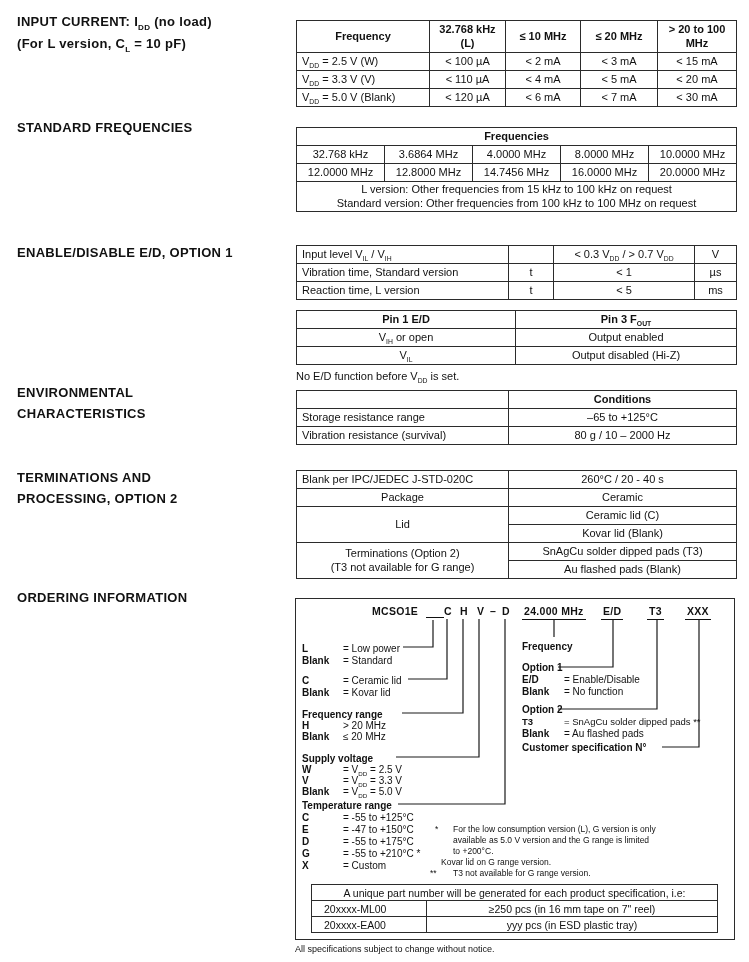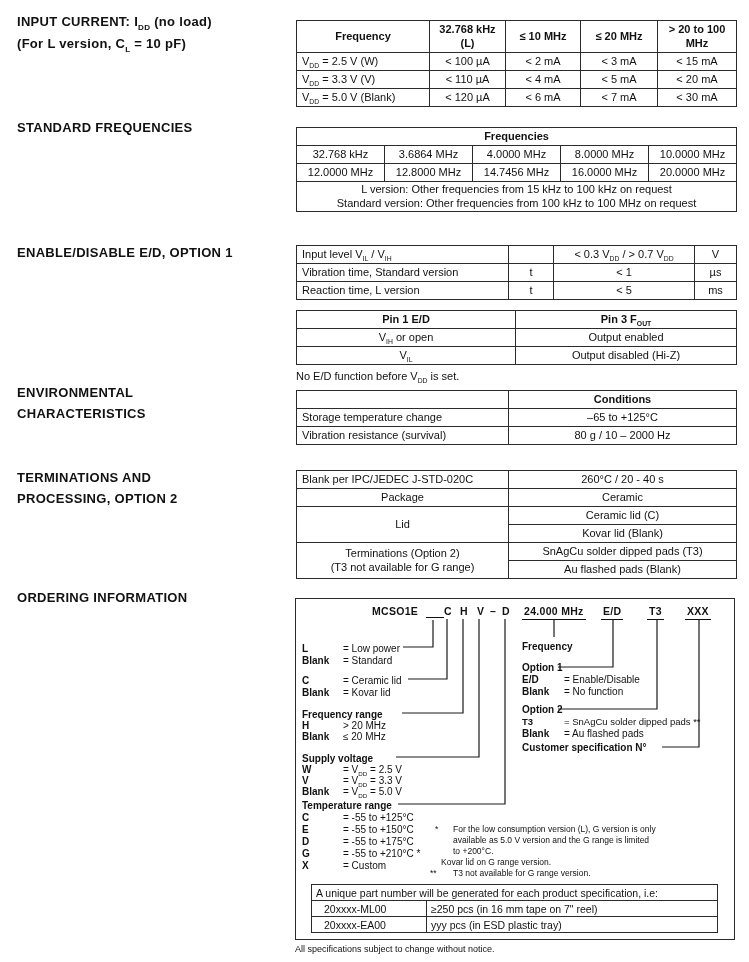--- a/index.html
+++ b/index.html
@@ -44,21 +44,21 @@
   .gh { position: absolute; font-weight: bold; font-size: 10px; white-space: nowrap; }
   .kv { position: absolute; font-size: 10px; white-space: nowrap; }
   .kv b { display: inline-block; width: 41px; font-weight: bold; }
   .kv.r b { width: 42px; }
   .fn { position: absolute; font-size: 8.5px; white-space: nowrap; }
   table.pt {
     position: absolute; left: 15px; top: 285px; width: 406px;
     border-collapse: collapse; table-layout: fixed;
     font-size: 10.5px; border: 1.2px solid #2b2b2b;
   }
-  .pt td { border: 1px solid #2b2b2b; height: 16px; padding: 1px 4px; }
+  .pt td { border: 1px solid #2b2b2b; height: 16px; padding: 1px 4px; text-align: center; }
   .pt td.left { text-align: left; padding-left: 12px; }
 </style>
 </head>
 <body>
 
 <div class="h" style="top:14px">INPUT CURRENT: I<sub>DD</sub> (no load)</div>
 <div class="h" style="top:36px">(For L version, C<sub>L</sub> = 10 pF)</div>
 <div class="h" style="top:120px">STANDARD FREQUENCIES</div>
 <div class="h" style="top:245px">ENABLE/DISABLE E/D, OPTION 1</div>
 <div class="h" style="top:385px">ENVIRONMENTAL</div>
@@ -197,21 +197,21 @@
   <colgroup>
       <col style="width:212px">
       <col style="width:228px">
     </colgroup>
   <tbody>
       <tr>
     <th></th>
     <th>Conditions</th>
   </tr>
   <tr>
-    <td class="left">Storage temperature change</td>
+    <td class="left">Storage resistance range</td>
     <td>–65 to +125°C</td>
   </tr>
   <tr>
     <td class="left">Vibration resistance (survival)</td>
     <td>80 g / 10 – 2000 Hz</td>
   </tr>
 </tbody>
   </table>
 
 <table class="t" style="top:470px">
@@ -285,21 +285,21 @@
   <div class="kv" style="left:6px;top:121px"><b>H</b><span>&gt; 20 MHz</span></div>
   <div class="kv" style="left:6px;top:132px"><b>Blank</b><span>≤ 20 MHz</span></div>
 
   <div class="gh" style="left:6px;top:154px">Supply voltage</div>
   <div class="kv" style="left:6px;top:165px"><b>W</b><span>= V<sub>DD</sub> = 2.5 V</span></div>
   <div class="kv" style="left:6px;top:176px"><b>V</b><span>= V<sub>DD</sub> = 3.3 V</span></div>
   <div class="kv" style="left:6px;top:187px"><b>Blank</b><span>= V<sub>DD</sub> = 5.0 V</span></div>
 
   <div class="gh" style="left:6px;top:201px">Temperature range</div>
   <div class="kv" style="left:6px;top:213px"><b>C</b><span>= -55 to +125°C</span></div>
-  <div class="kv" style="left:6px;top:225px"><b>E</b><span>= -55 to +150°C</span></div>
+  <div class="kv" style="left:6px;top:225px"><b>E</b><span>= -47 to +150°C</span></div>
   <div class="kv" style="left:6px;top:237px"><b>D</b><span>= -55 to +175°C</span></div>
   <div class="kv" style="left:6px;top:249px"><b>G</b><span>= -55 to +210°C *</span></div>
   <div class="kv" style="left:6px;top:261px"><b>X</b><span>= Custom</span></div>
 
   <div class="gh" style="left:226px;top:42px">Frequency</div>
 
   <div class="gh" style="left:226px;top:63px">Option 1</div>
   <div class="kv r" style="left:226px;top:75px"><b>E/D</b><span>= Enable/Disable</span></div>
   <div class="kv r" style="left:226px;top:87px"><b>Blank</b><span>= No function</span></div>
 

